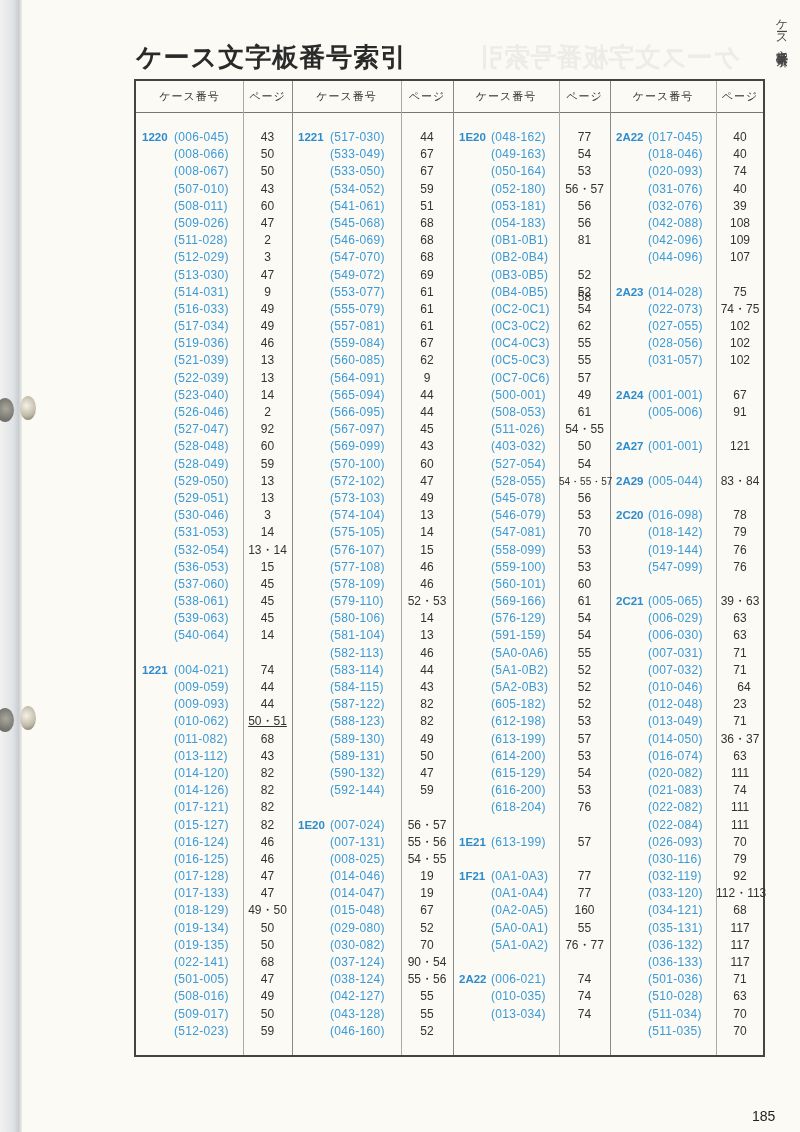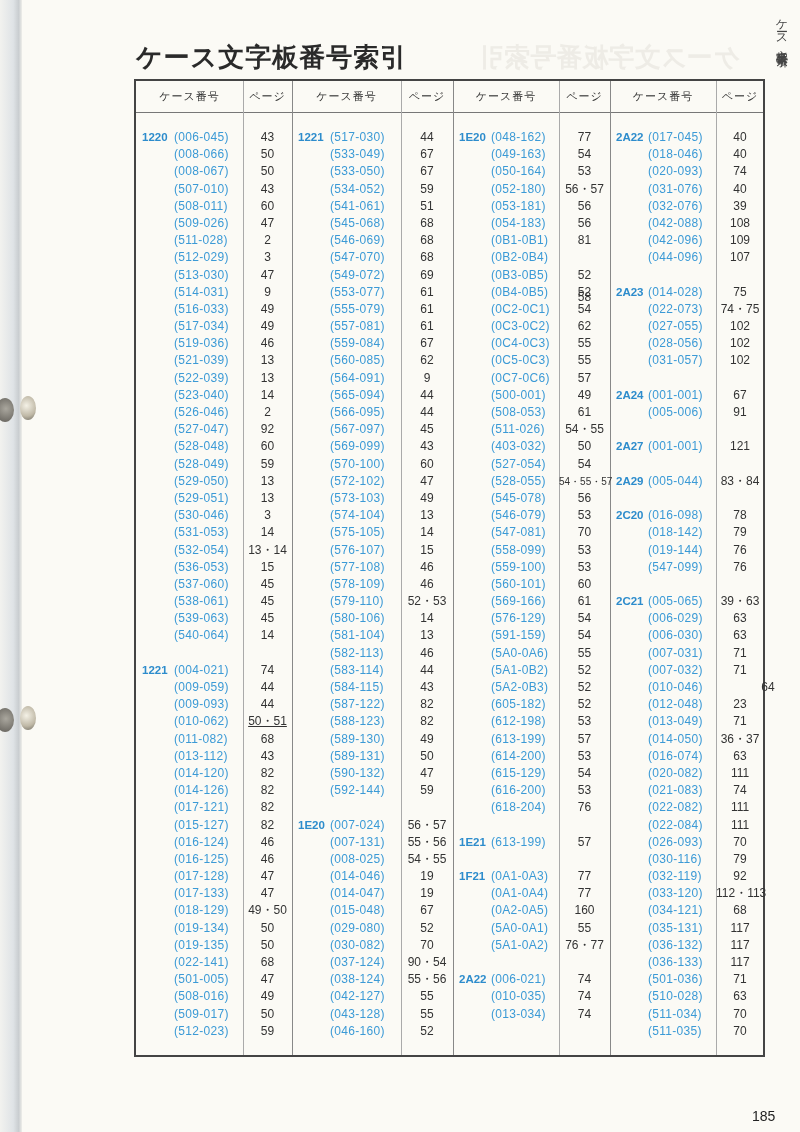--- a/index.html
+++ b/index.html
@@ -1008,21 +1008,21 @@
         <span class="pg" style="left: 106px; width: 48px;">71</span>
       </div>
       <div class="row">
         <span class="grp"></span>
         <span class="code">(007-032)</span>
         <span class="pg" style="left: 106px; width: 48px;">71</span>
       </div>
       <div class="row">
         <span class="grp"></span>
         <span class="code">(010-046)</span>
-        <span class="pg" style="left: 106px; width: 56px; margin-left: 24px;">64</span>
+        <span class="pg" style="left: 106px; width: 56px;">64</span>
       </div>
       <div class="row">
         <span class="grp"></span>
         <span class="code">(012-048)</span>
         <span class="pg" style="left: 106px; width: 48px;">23</span>
       </div>
       <div class="row">
         <span class="grp"></span>
         <span class="code">(013-049)</span>
         <span class="pg" style="left: 106px; width: 48px;">71</span>

